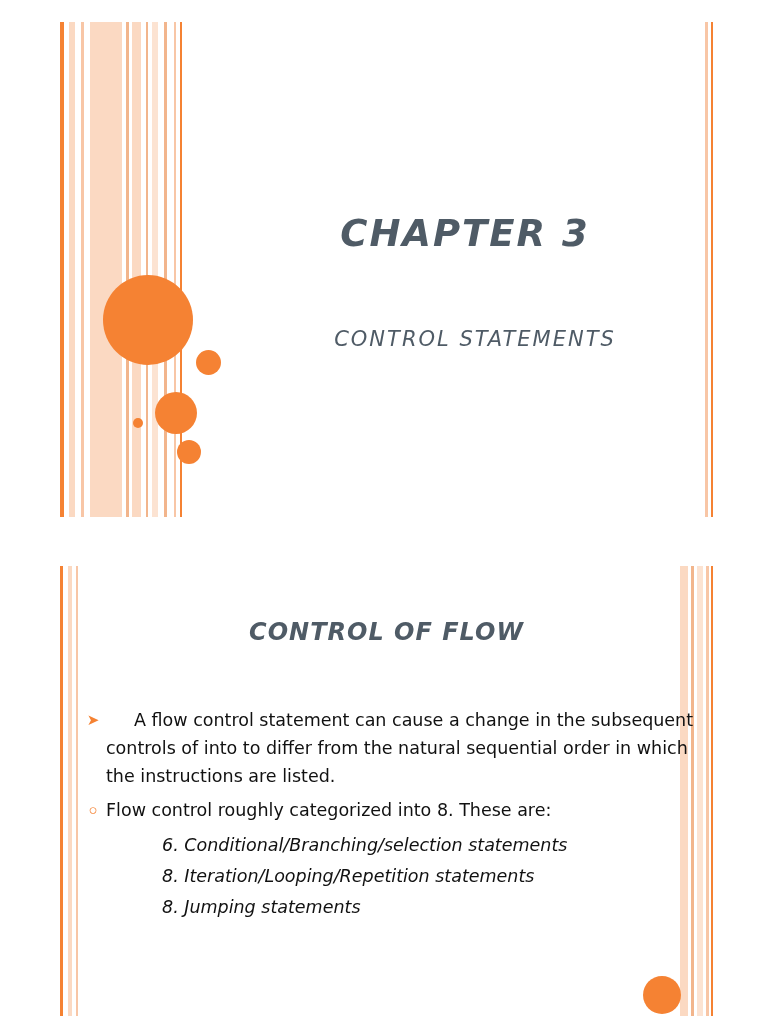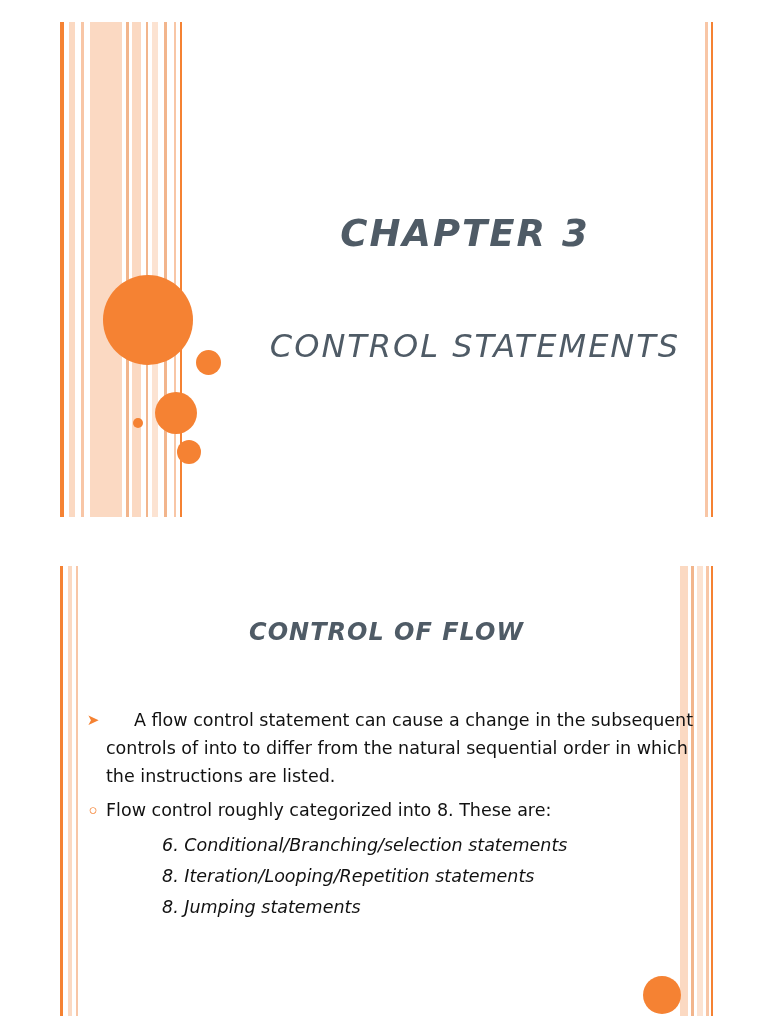--- a/index.html
+++ b/index.html
@@ -53,21 +53,21 @@
   }
 
   .subtitle-text {
     position: absolute;
     left: 180px;
     top: 305px;
     width: 470px;
     text-align: center;
     font-family: "DejaVu Sans", sans-serif;
     font-style: italic;
-    font-size: 32px;
+    font-size: 21px;
     letter-spacing: 2px;
     color: #4f5b66;
   }
 
   .circle {
     position: absolute;
     border-radius: 50%;
     background: #f58233;
   }
 

